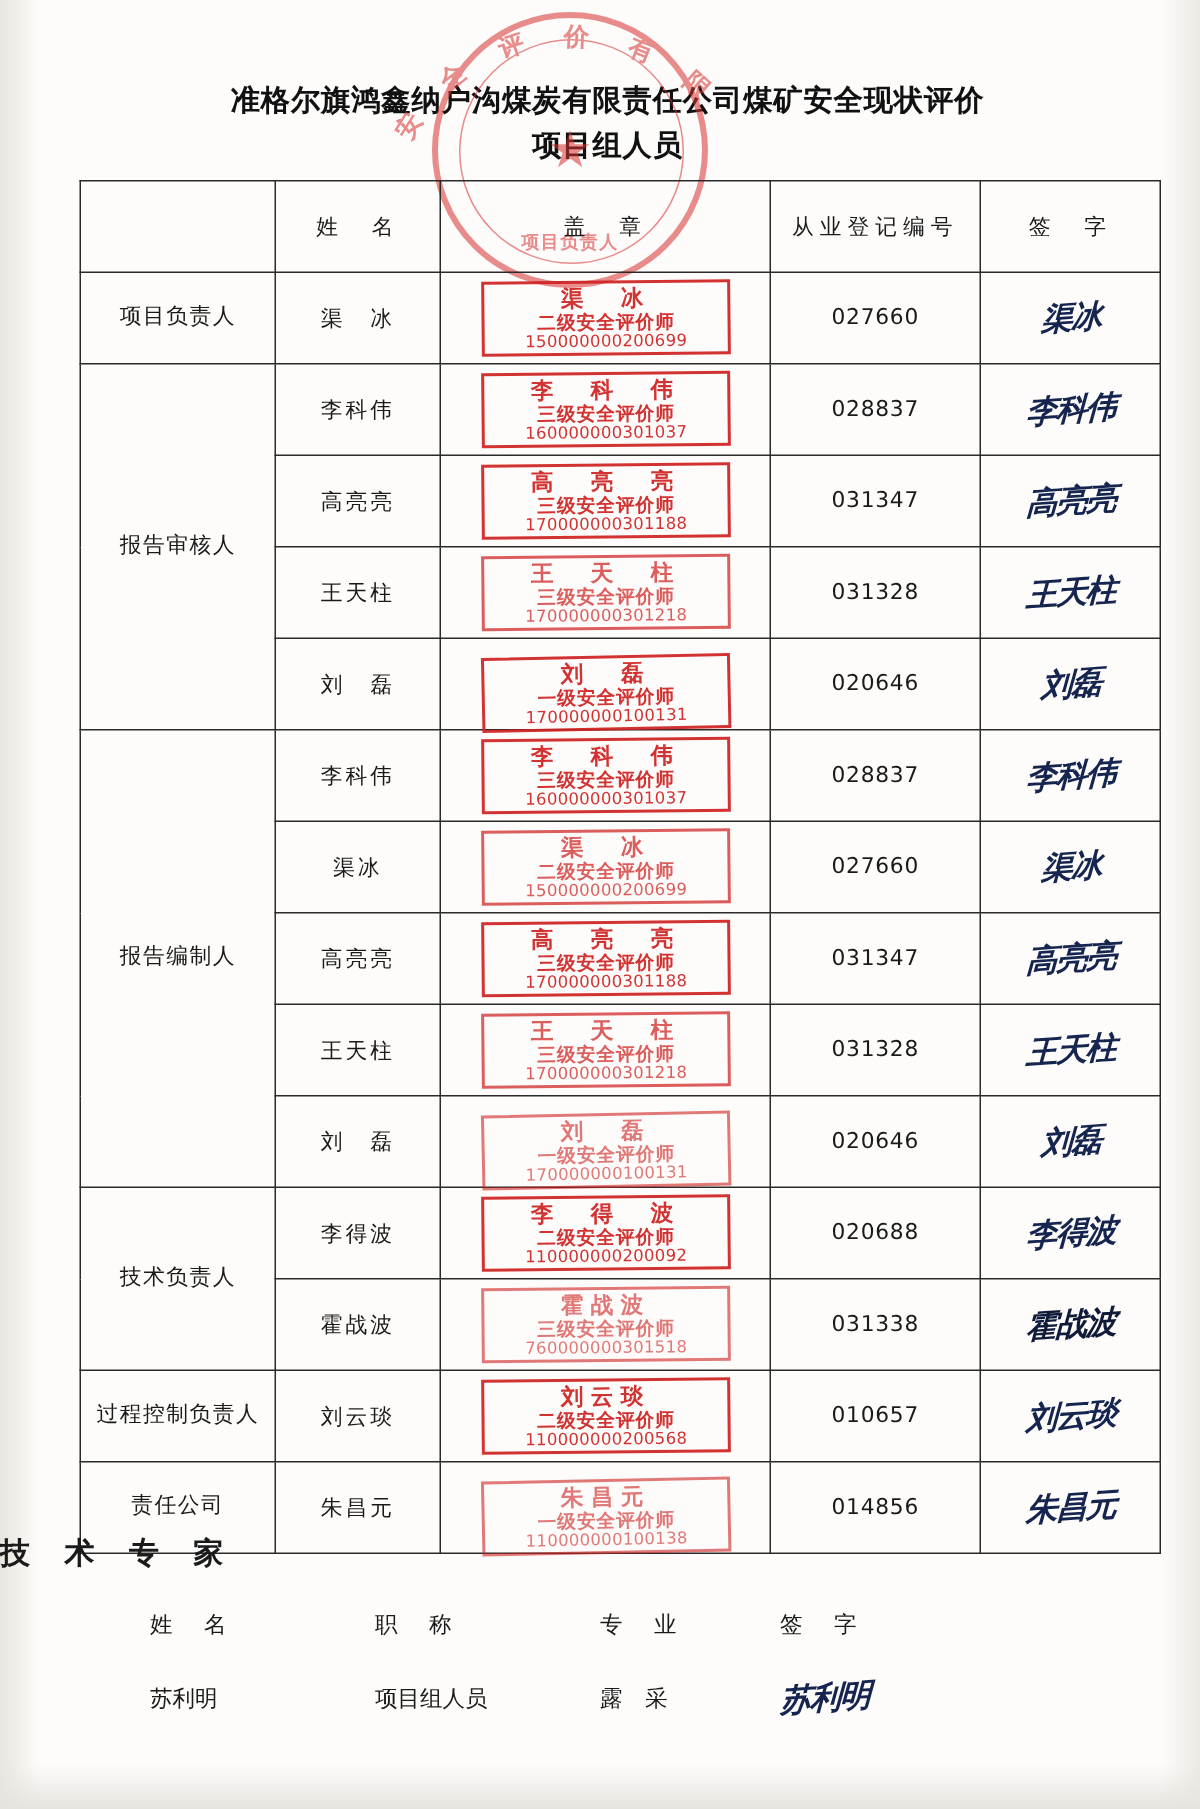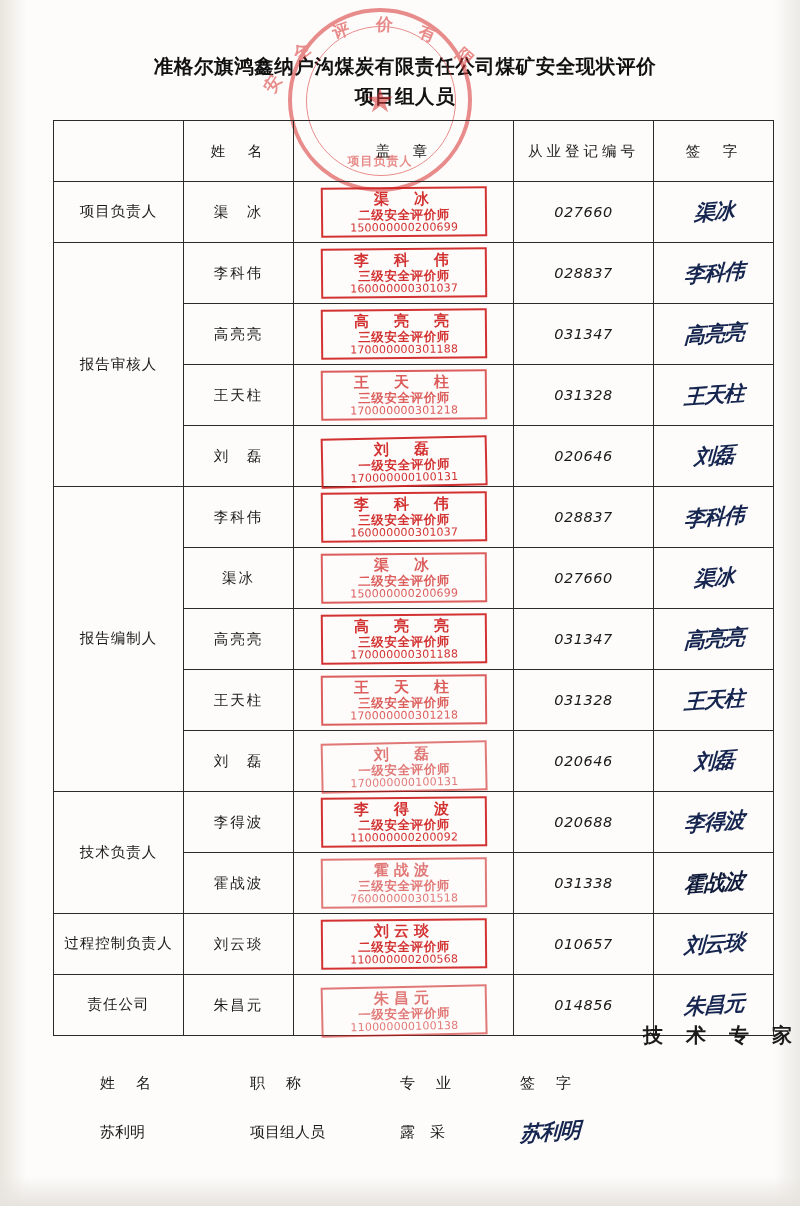--- a/index.html
+++ b/index.html
@@ -88,21 +88,20 @@
     letter-spacing: 1px;
     line-height: 1.5;
   }
   .name-text {
     font-size: 15px;
     letter-spacing: 2px;
   }
   .reg-text {
     font-size: 14.5px;
     letter-spacing: 0.5px;
-    font-style: italic;
   }
 
   
   .stamp {
     display: inline-block;
     border: 2px solid #cf2222;
     color: #cf2222;
     padding: 2px 8px 1px 8px;
     line-height: 1.12;
     width: 166px;
@@ -208,21 +207,21 @@
     color: #d63131;
     letter-spacing: 1px;
     white-space: nowrap;
   }
 
   .expert-title {
     position: absolute;
     left: 0;
     right: 0;
     top: 1022px;
-    text-align: right;
+    text-align: left;
     font-size: 20px;
     font-weight: bold;
     letter-spacing: 8px;
   }
   .expert-head {
     position: absolute;
     left: 100px;
     top: 1074px;
     width: 560px;
     display: flex;

